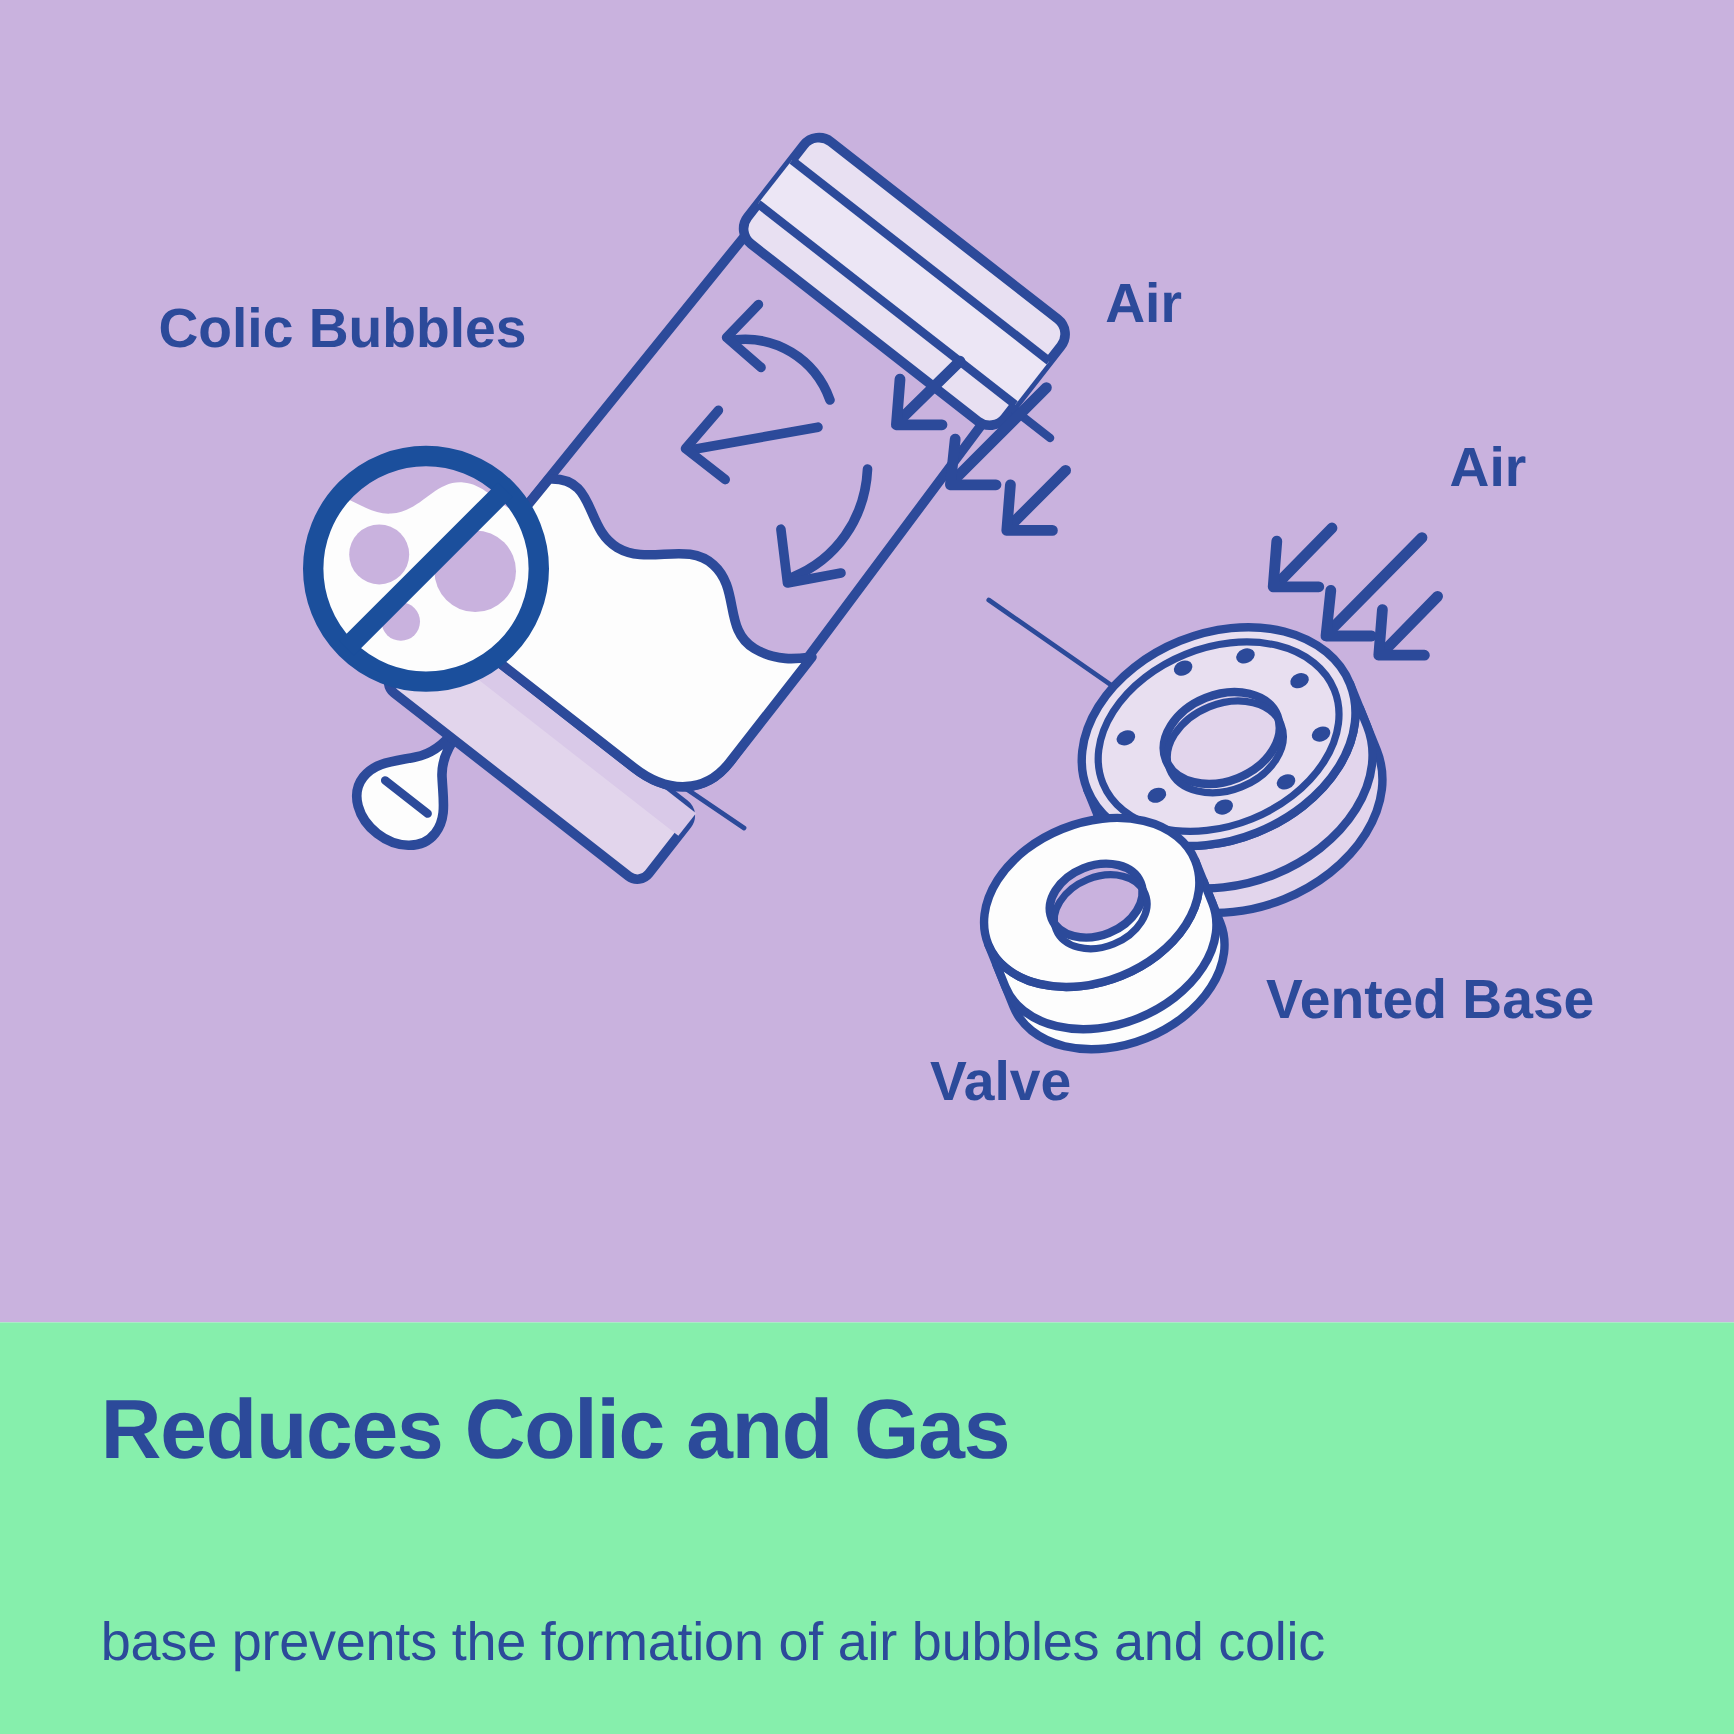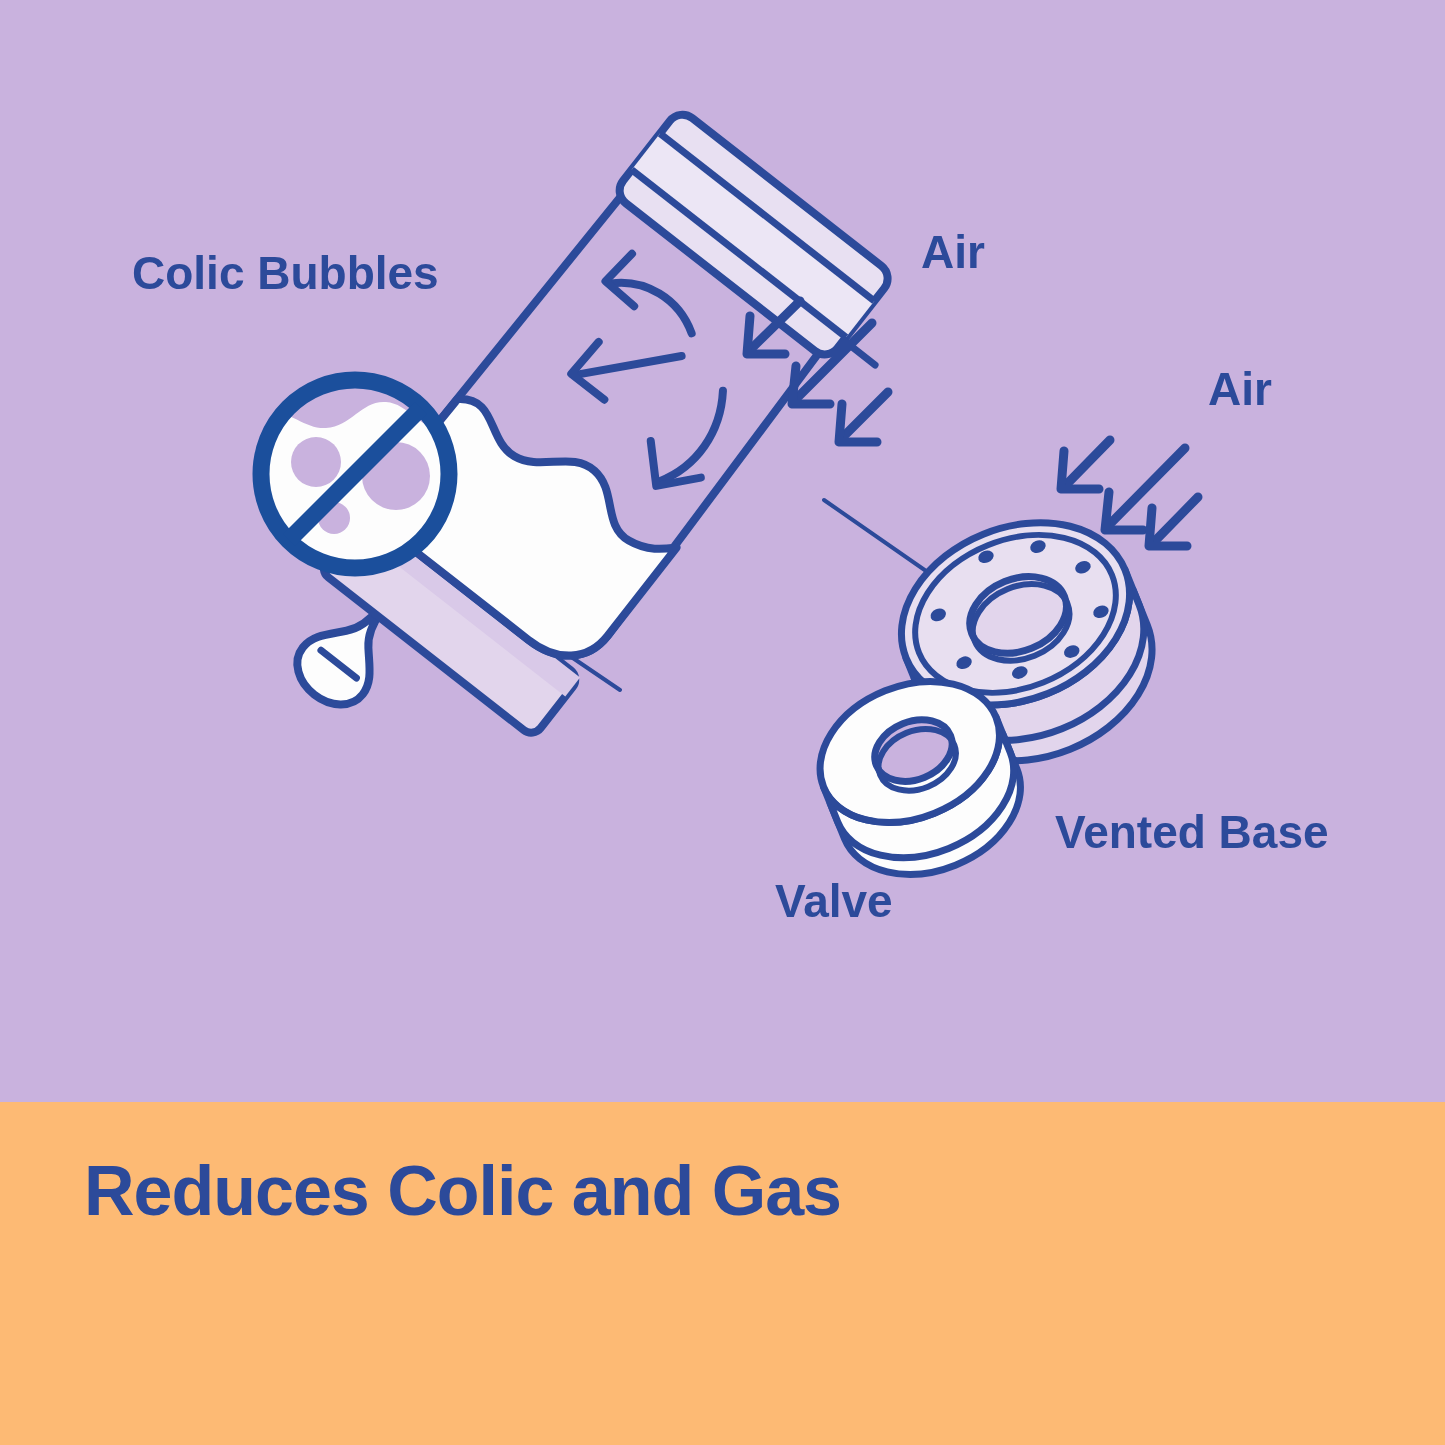--- a/index.html
+++ b/index.html
@@ -30,21 +30,21 @@
     width: 1445px;
     height: 1102px;
     display: block;
   }
   #text-panel {
     position: absolute;
     left: 0;
     top: 1102px;
     width: 1445px;
     height: 343px;
-    background: #fdba74;
+    background: #86efac;
   }
   #headline {
     position: absolute;
     left: 84px;
     top: 54px;
     font-size: 70px;
     font-weight: 700;
     color: #2c4a9a;
     letter-spacing: -1px;
     white-space: nowrap;
@@ -224,15 +224,16 @@
       <text class="diagram-label" x="921" y="268" font-size="46" text-anchor="start">Air</text>
       <text class="diagram-label" x="1208" y="405" font-size="46" text-anchor="start">Air</text>
       <text class="diagram-label" x="775" y="917" font-size="46" text-anchor="start">Valve</text>
       <text class="diagram-label" x="1055" y="848" font-size="46" text-anchor="start">Vented Base</text>
 
     </svg>
   </div>
 
   <div id="text-panel">
     <div id="headline">Reduces Colic and Gas</div>
+    <div class="body-line" id="body-line-2">base prevents the formation of air bubbles and colic</div>
   </div>
 
 </div>
 
 </body></html>

